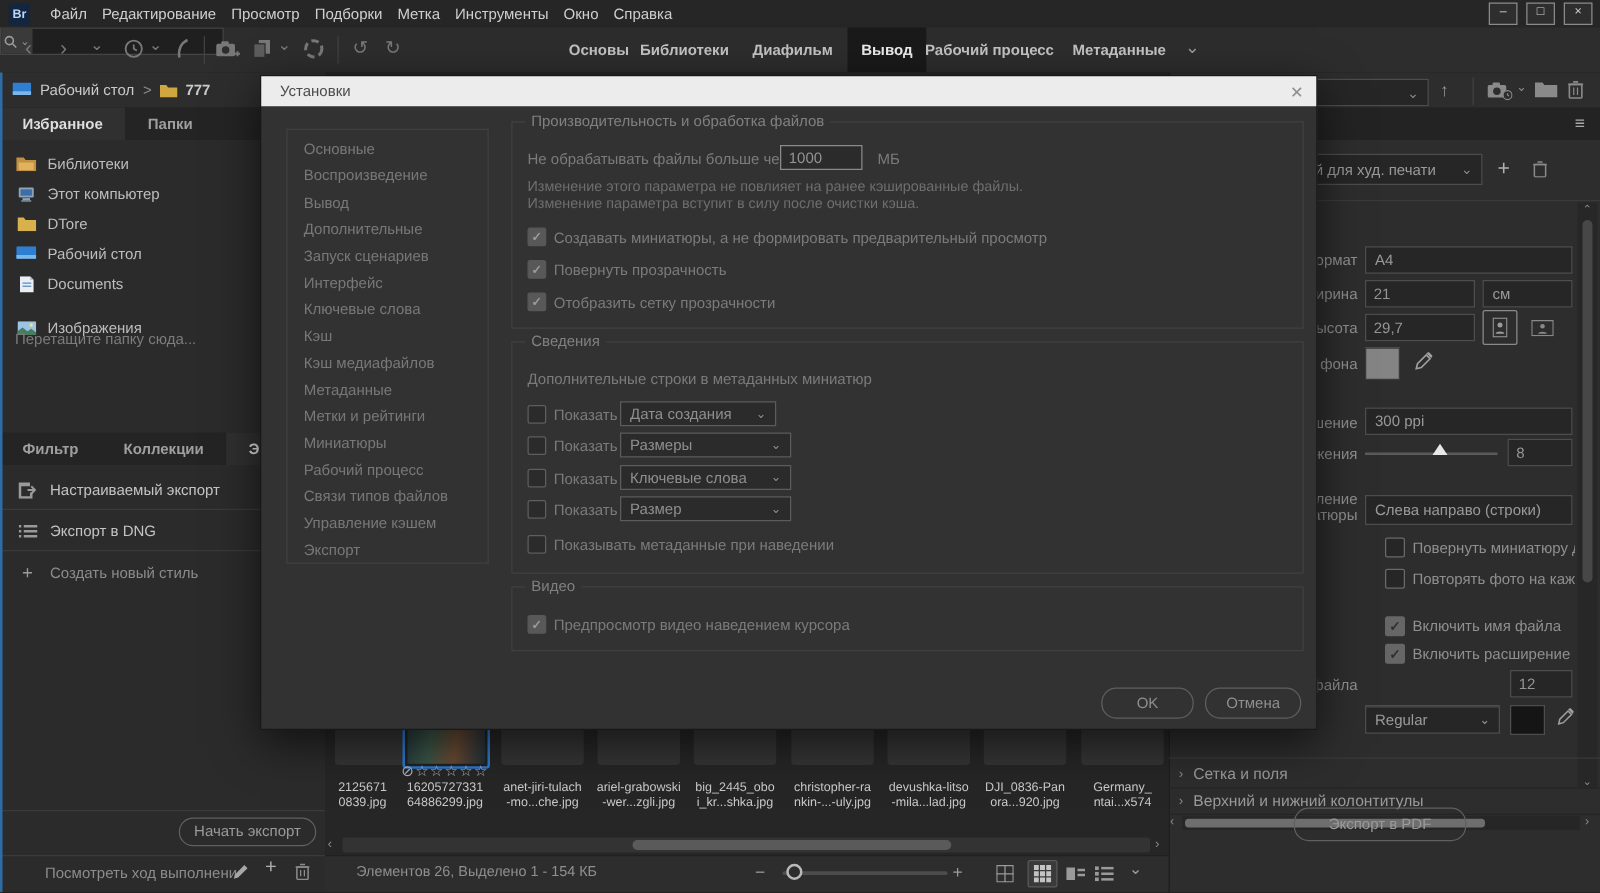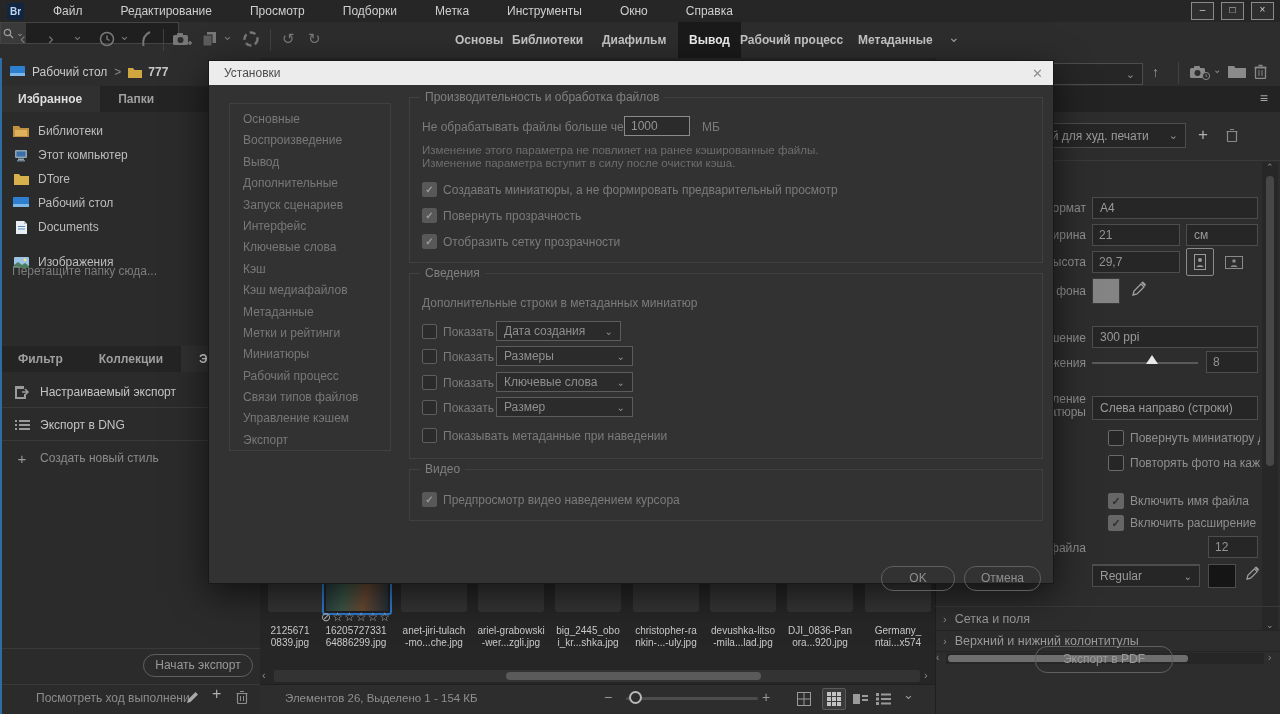--- a/index.html
+++ b/index.html
@@ -6,21 +6,21 @@
   body{width:1280px;height:714px;overflow:hidden;font-family:"Liberation Sans",sans-serif;
        -webkit-font-smoothing:antialiased;}
   .app{position:relative;width:1280px;height:714px;background:#282828;overflow:hidden;}
   .a{position:absolute;}
   .nosel{user-select:none;}
 
   
   .menubar{left:0;top:0;width:1280px;height:22px;background:#262626;display:flex;align-items:center;}
   .logo{width:17px;height:17px;margin:0 10px 0 7px;background:#12263f;color:#bcd6f7;font-size:10px;
         font-weight:bold;display:flex;align-items:center;justify-content:center;border-radius:2px;}
-  .menu-item{color:#cfcfcf;font-size:12px;margin:0 19px;cursor:default;}
+  .menu-item{color:#cfcfcf;font-size:12px;margin:0 6px;cursor:default;}
   .winbtns{position:absolute;right:6px;top:2px;display:flex;gap:7px;}
   .winbtn{width:21px;height:16px;border:1px solid #8a8a8a;color:#cfcfcf;font-size:10px;line-height:14px;
           text-align:center;background:#2e2e2e;}
   .toolbar{left:0;top:22px;width:1280px;height:36px;background:#2d2d2d;border-bottom:1px solid #1f1f1f;}
   .ticon{color:#787878;font-size:17px;line-height:34px;}
   .tsep{width:1px;height:22px;background:#414141;top:7px;}
   .wtab{font-size:12px;font-weight:bold;color:#c3c3c3;top:0;height:36px;line-height:36px;}
   .wtab.active{background:#1a1a1a;color:#ececec;padding:0 11px;}
   .search{left:1095px;top:31px;width:177px;height:20px;background:#1f1f1f;border:1px solid #454545;
           display:flex;align-items:center;}
@@ -84,21 +84,21 @@
   .dtext{color:#7b7b7b;font-size:12px;}
   .dnote{color:#6e6e6e;font-size:11.5px;}
   .dcb{width:13px;height:13px;border:1px solid #5e5e5e;background:#2b2b2b;border-radius:2px;
        display:flex;align-items:center;justify-content:center;font-size:10px;color:transparent;}
   .dcb.ck{background:#585858;border-color:#585858;color:#9c9c9c;font-weight:bold;}
   .dinput{background:#2b2b2b;border:1px solid #8a8a8a;color:#949494;font-size:12px;padding:0 6px;
           box-sizing:border-box;outline:0;}
   .ddd{background:#2b2b2b;border:1px solid #5c5c5c;color:#8f8f8f;font-size:12px;display:flex;
        align-items:center;padding:0 7px;box-sizing:border-box;justify-content:space-between;}
   .dbtn{border:1px solid #5f5f5f;border-radius:12px;color:#8f8f8f;font-size:12px;text-align:center;
-        line-height:22px;background:transparent;margin-top:16px;}
+        line-height:22px;background:transparent;}
   svg{display:block;}
 </style>
 </head>
 <body>
 
 <div class="app nosel">
 
   <div class="a menubar">
     <div class="logo">Br</div>
     <span class="menu-item">Файл</span>

